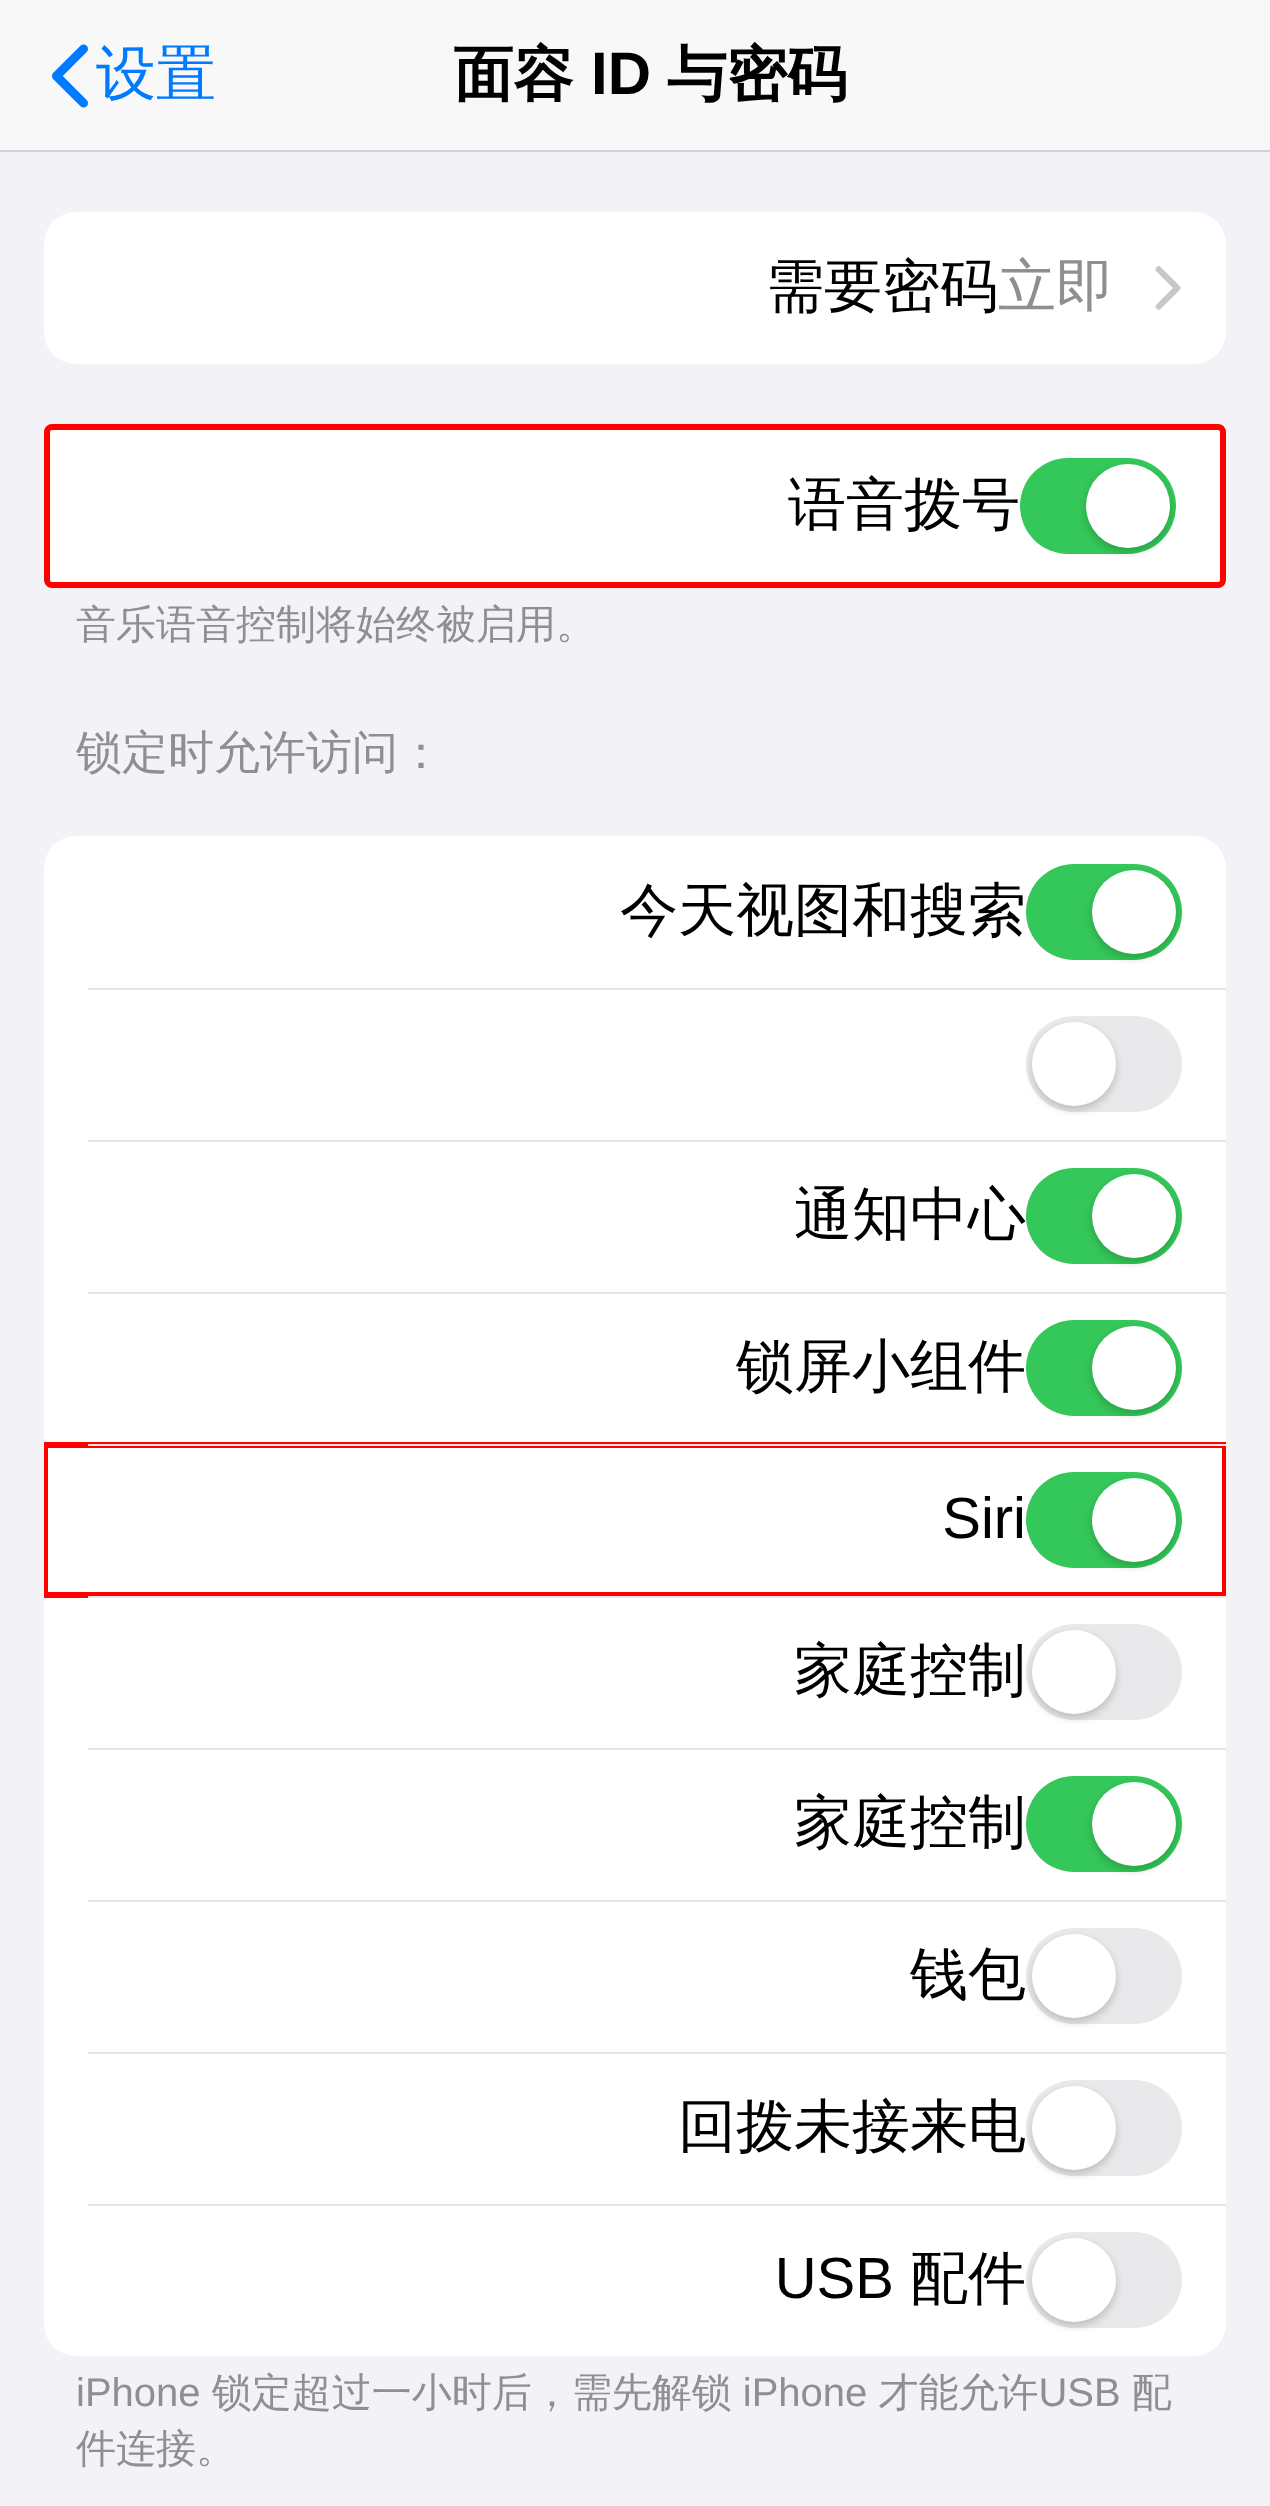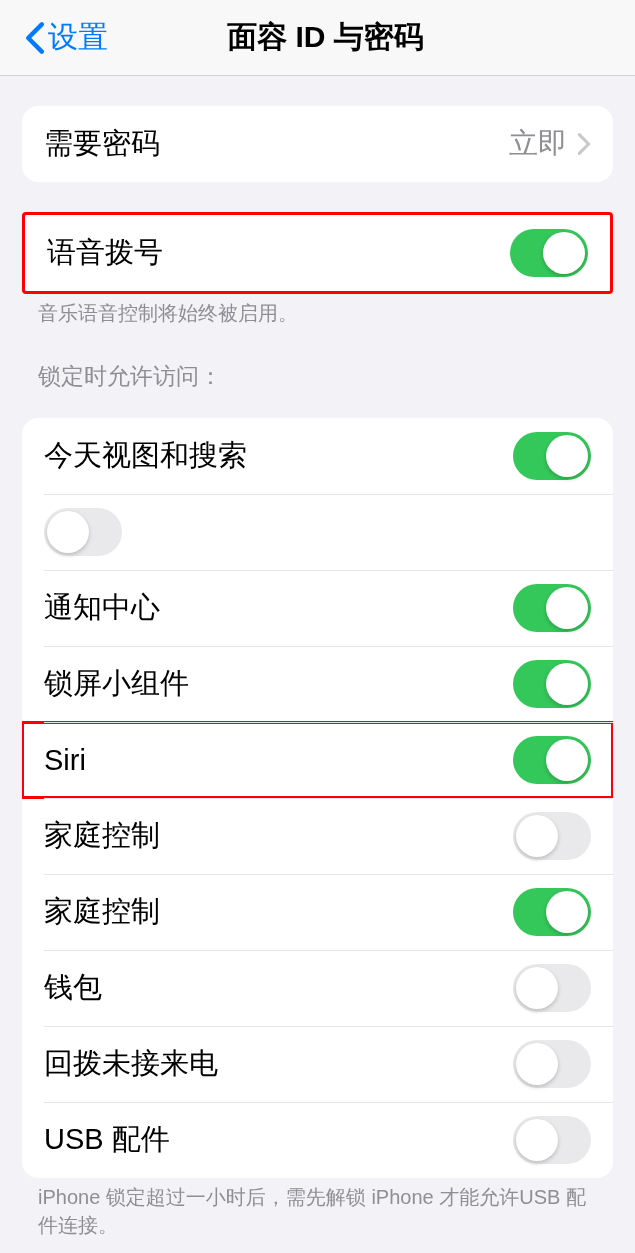--- a/index.html
+++ b/index.html
@@ -53,42 +53,42 @@
       background: #ffffff;
       border-radius: 16px;
       overflow: hidden;
     }
     .group-tight {
       margin-top: 18px;
     }
     .row {
       display: flex;
       align-items: center;
-      justify-content: space-between;
+      justify-content: flex-end;
       min-height: 76px;
       padding: 0 22px 0 22px;
       position: relative;
     }
     .row + .row::before {
       content: "";
       position: absolute;
       top: 0;
       left: 22px;
       right: 0;
       height: 1px;
       background: #e5e5ea;
     }
     .row-label {
       font-size: 29px;
       color: #000;
     }
     .row-value {
       display: flex;
       align-items: center;
-      gap: 10px;
+      gap: 20px;
     }
     .row-value-text {
       font-size: 29px;
       color: #8e8e93;
     }
     .chevron-right {
       color: #c7c7cc;
       display: flex;
       align-items: center;
     }

